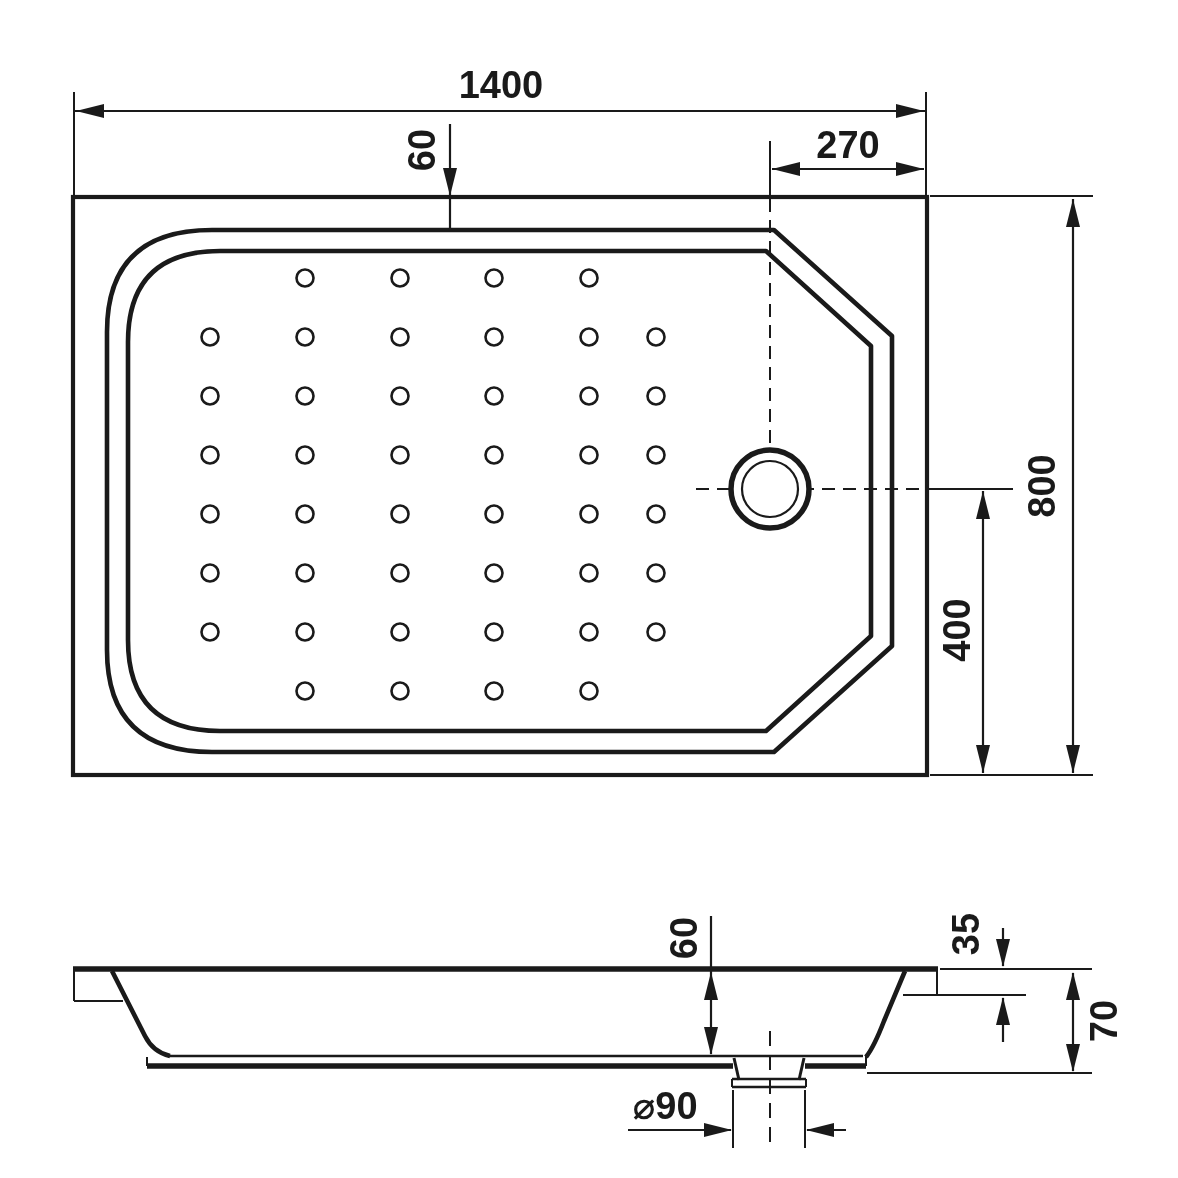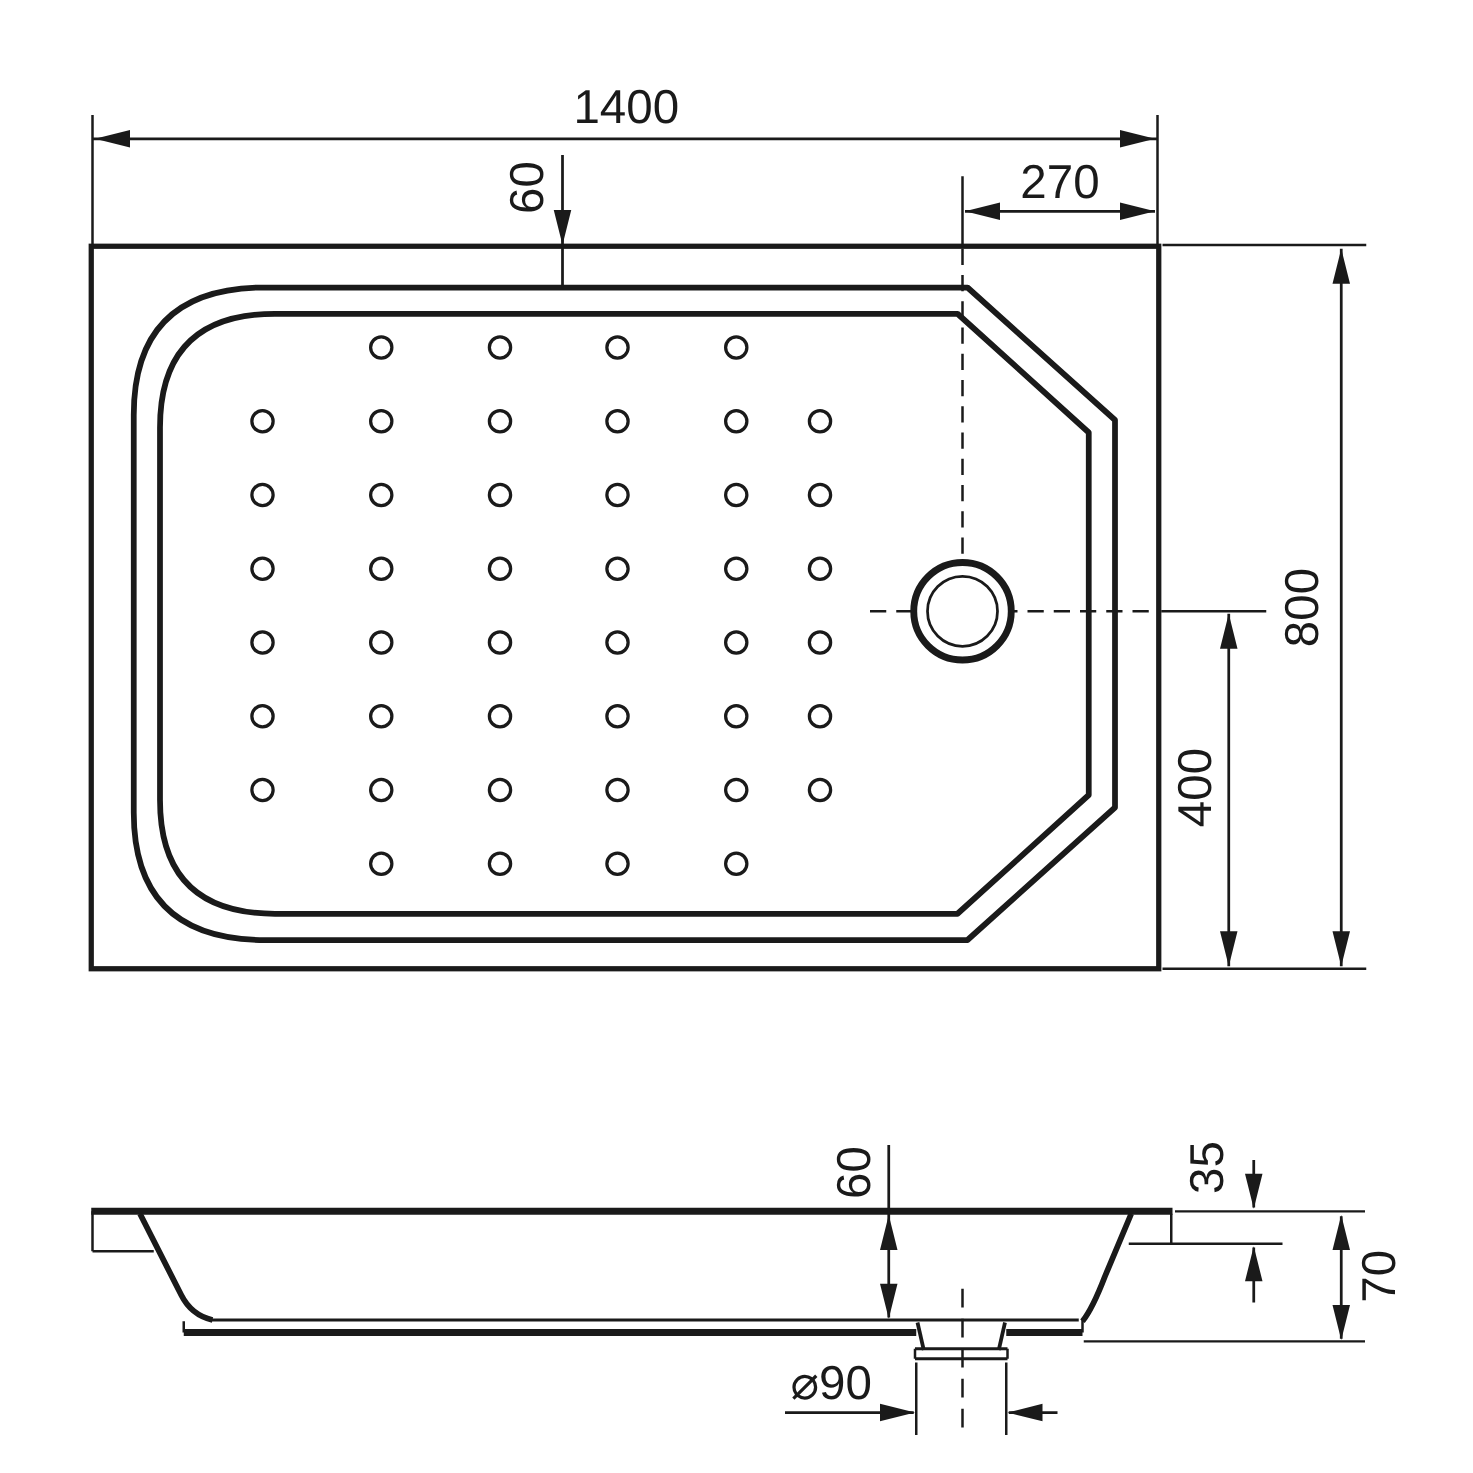--- a/index.html
+++ b/index.html
@@ -1,17 +1,17 @@
 <!DOCTYPE html>
 <html style="--line: #1a1a1a; --bg: #ffffff;"><head>
 <meta charset="utf-8">
 <style>
   :root { --line:#1a1a1a; --bg:#ffffff; }
   html,body { margin:0; padding:0; background:var(--bg); }
-  .canvas { position:relative; width:1178px; height:1178px; background:var(--bg); overflow:hidden; }
+  .canvas { position:relative; width:1178px; height:1178px; background:var(--bg); overflow:hidden;font-weight:bold; }
   svg { display:block; }
   .thin   { stroke:var(--line); stroke-width:2;   fill:none; stroke-linecap:butt; }
   .xthin  { stroke:var(--line); stroke-width:1.8; fill:none; }
   .dim    { stroke:var(--line); stroke-width:2.2; fill:none; }
   .med    { stroke:var(--line); stroke-width:2.5; fill:none; }
   .bold   { stroke:var(--line); stroke-width:4.2; fill:none; }
   .bolder { stroke:var(--line); stroke-width:4.6; fill:none; stroke-linejoin:round; }
   .xbold  { stroke:var(--line); stroke-width:5.5; fill:none; }
   .boss   { stroke:var(--line); stroke-width:3;   fill:none; }
   .dash   { stroke:var(--line); stroke-width:2; fill:none; stroke-dasharray:13 8; }

